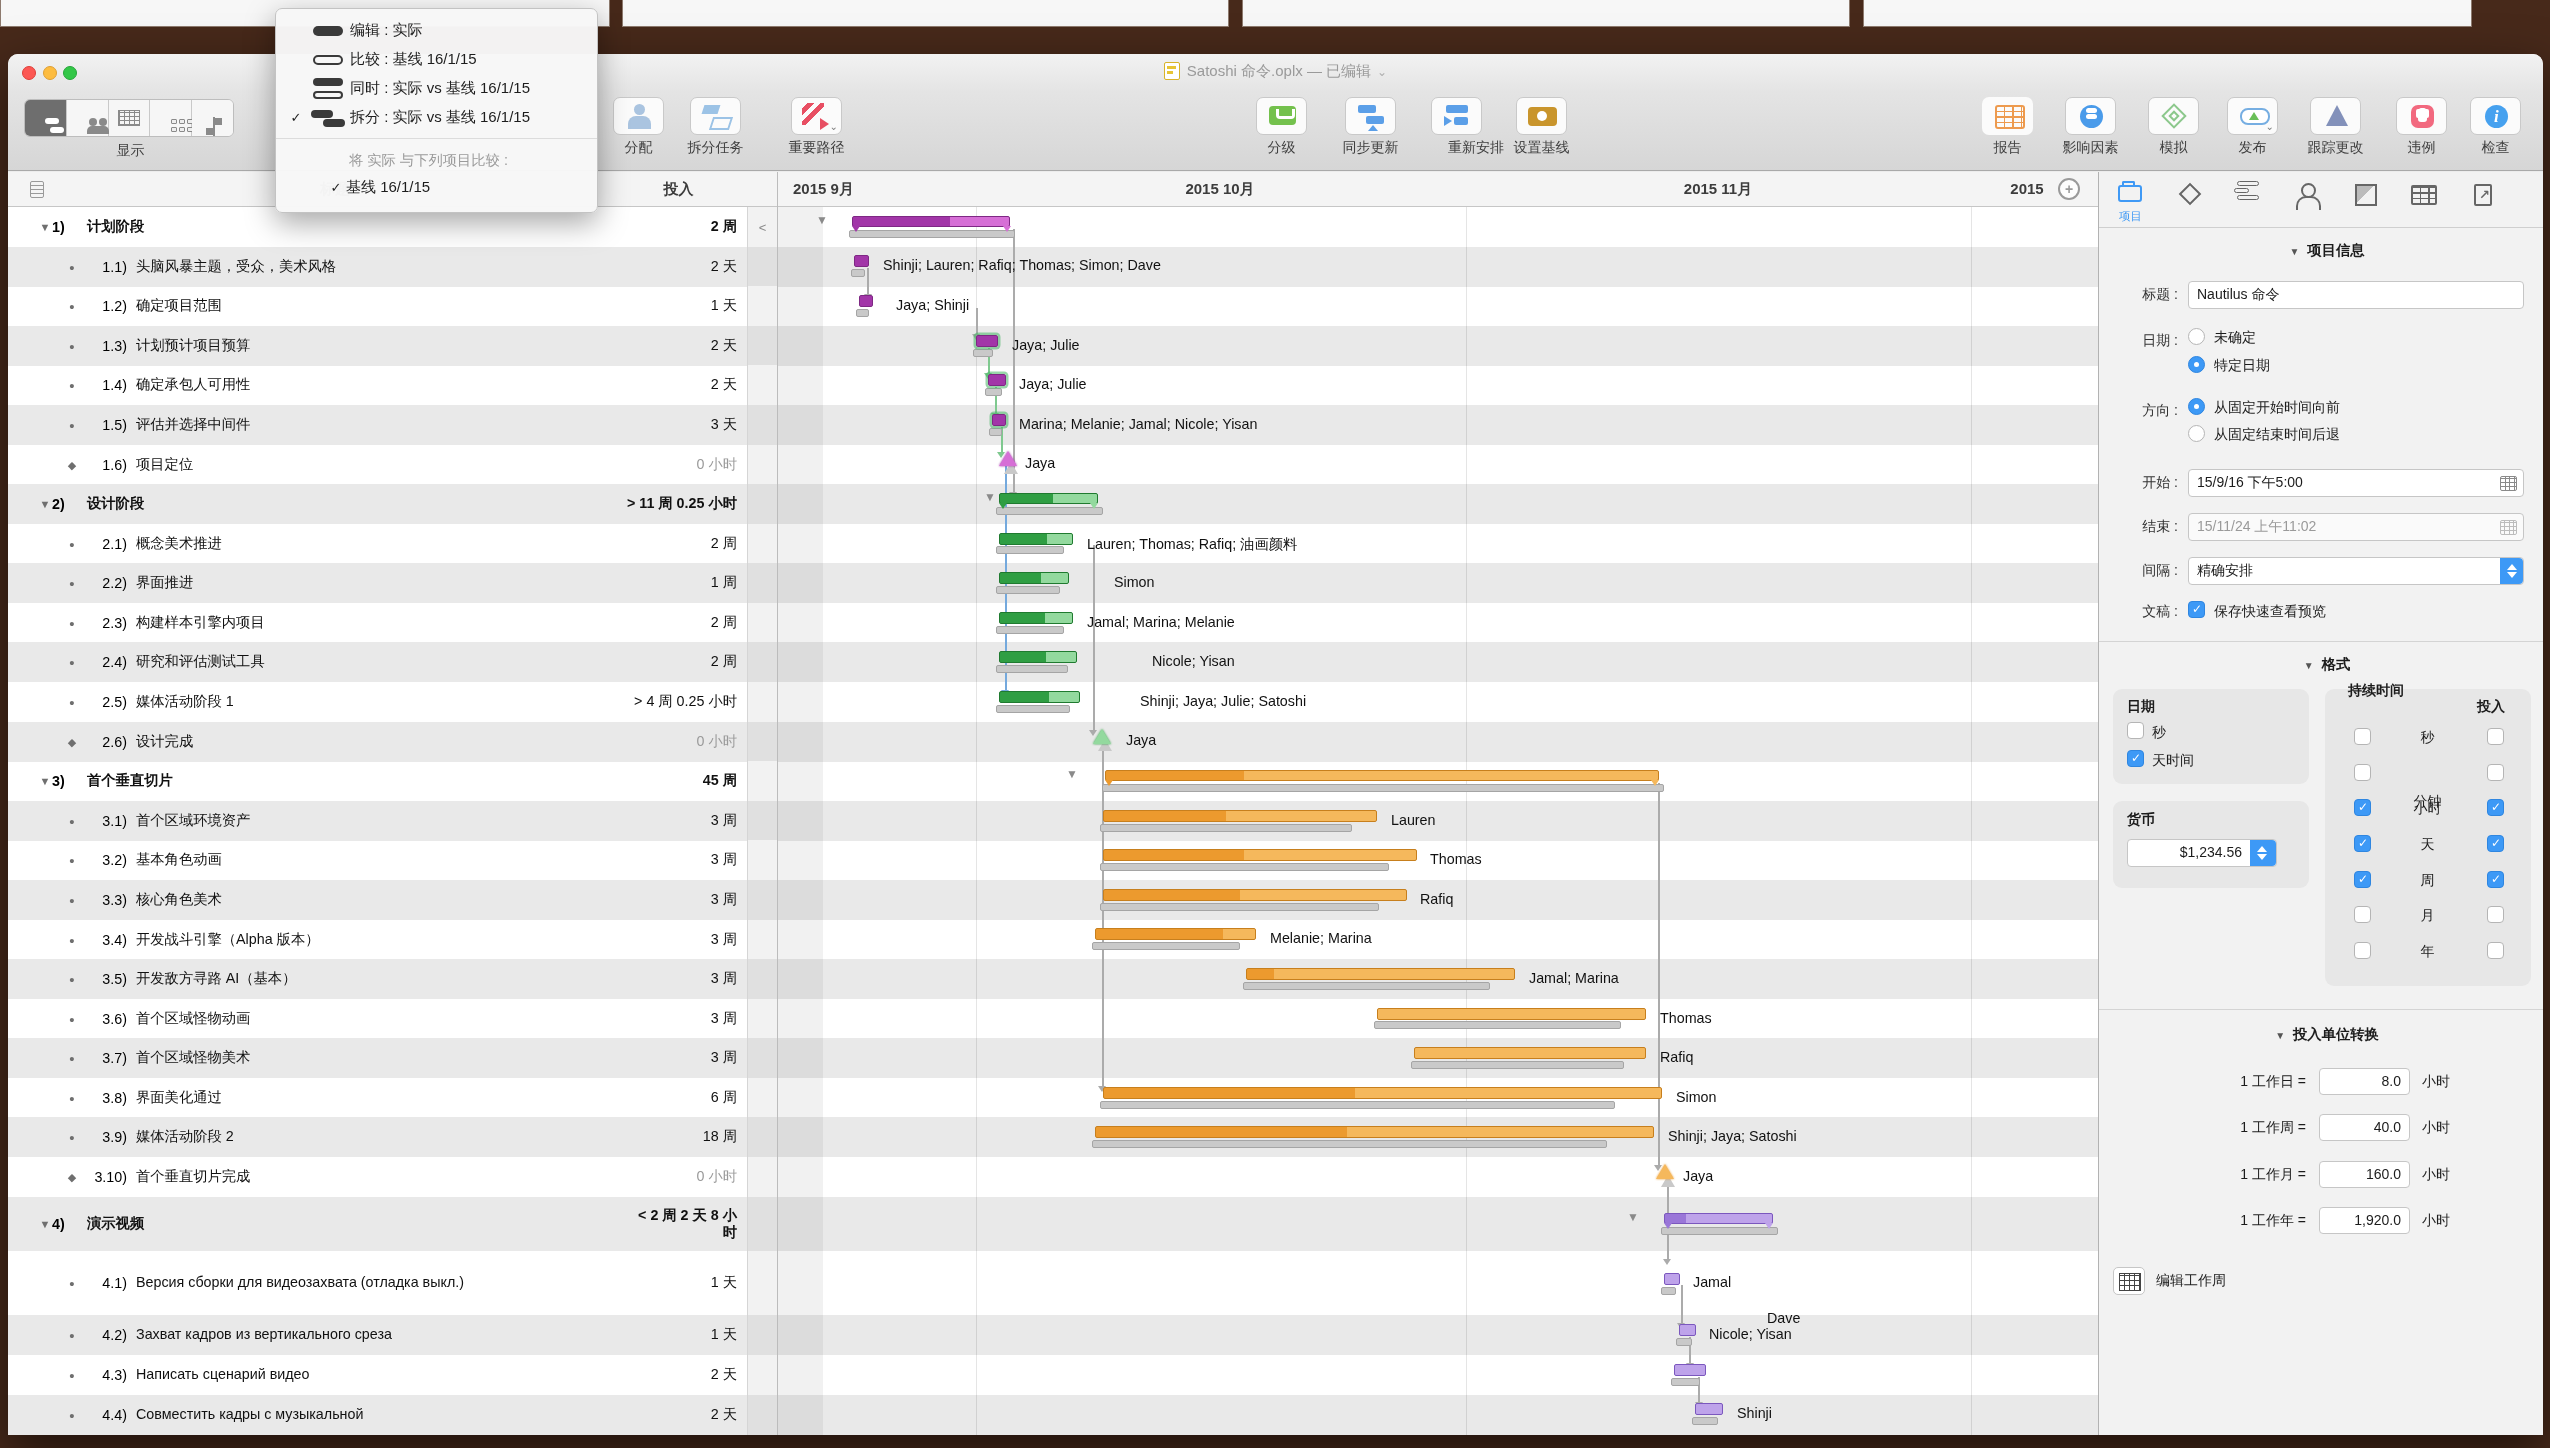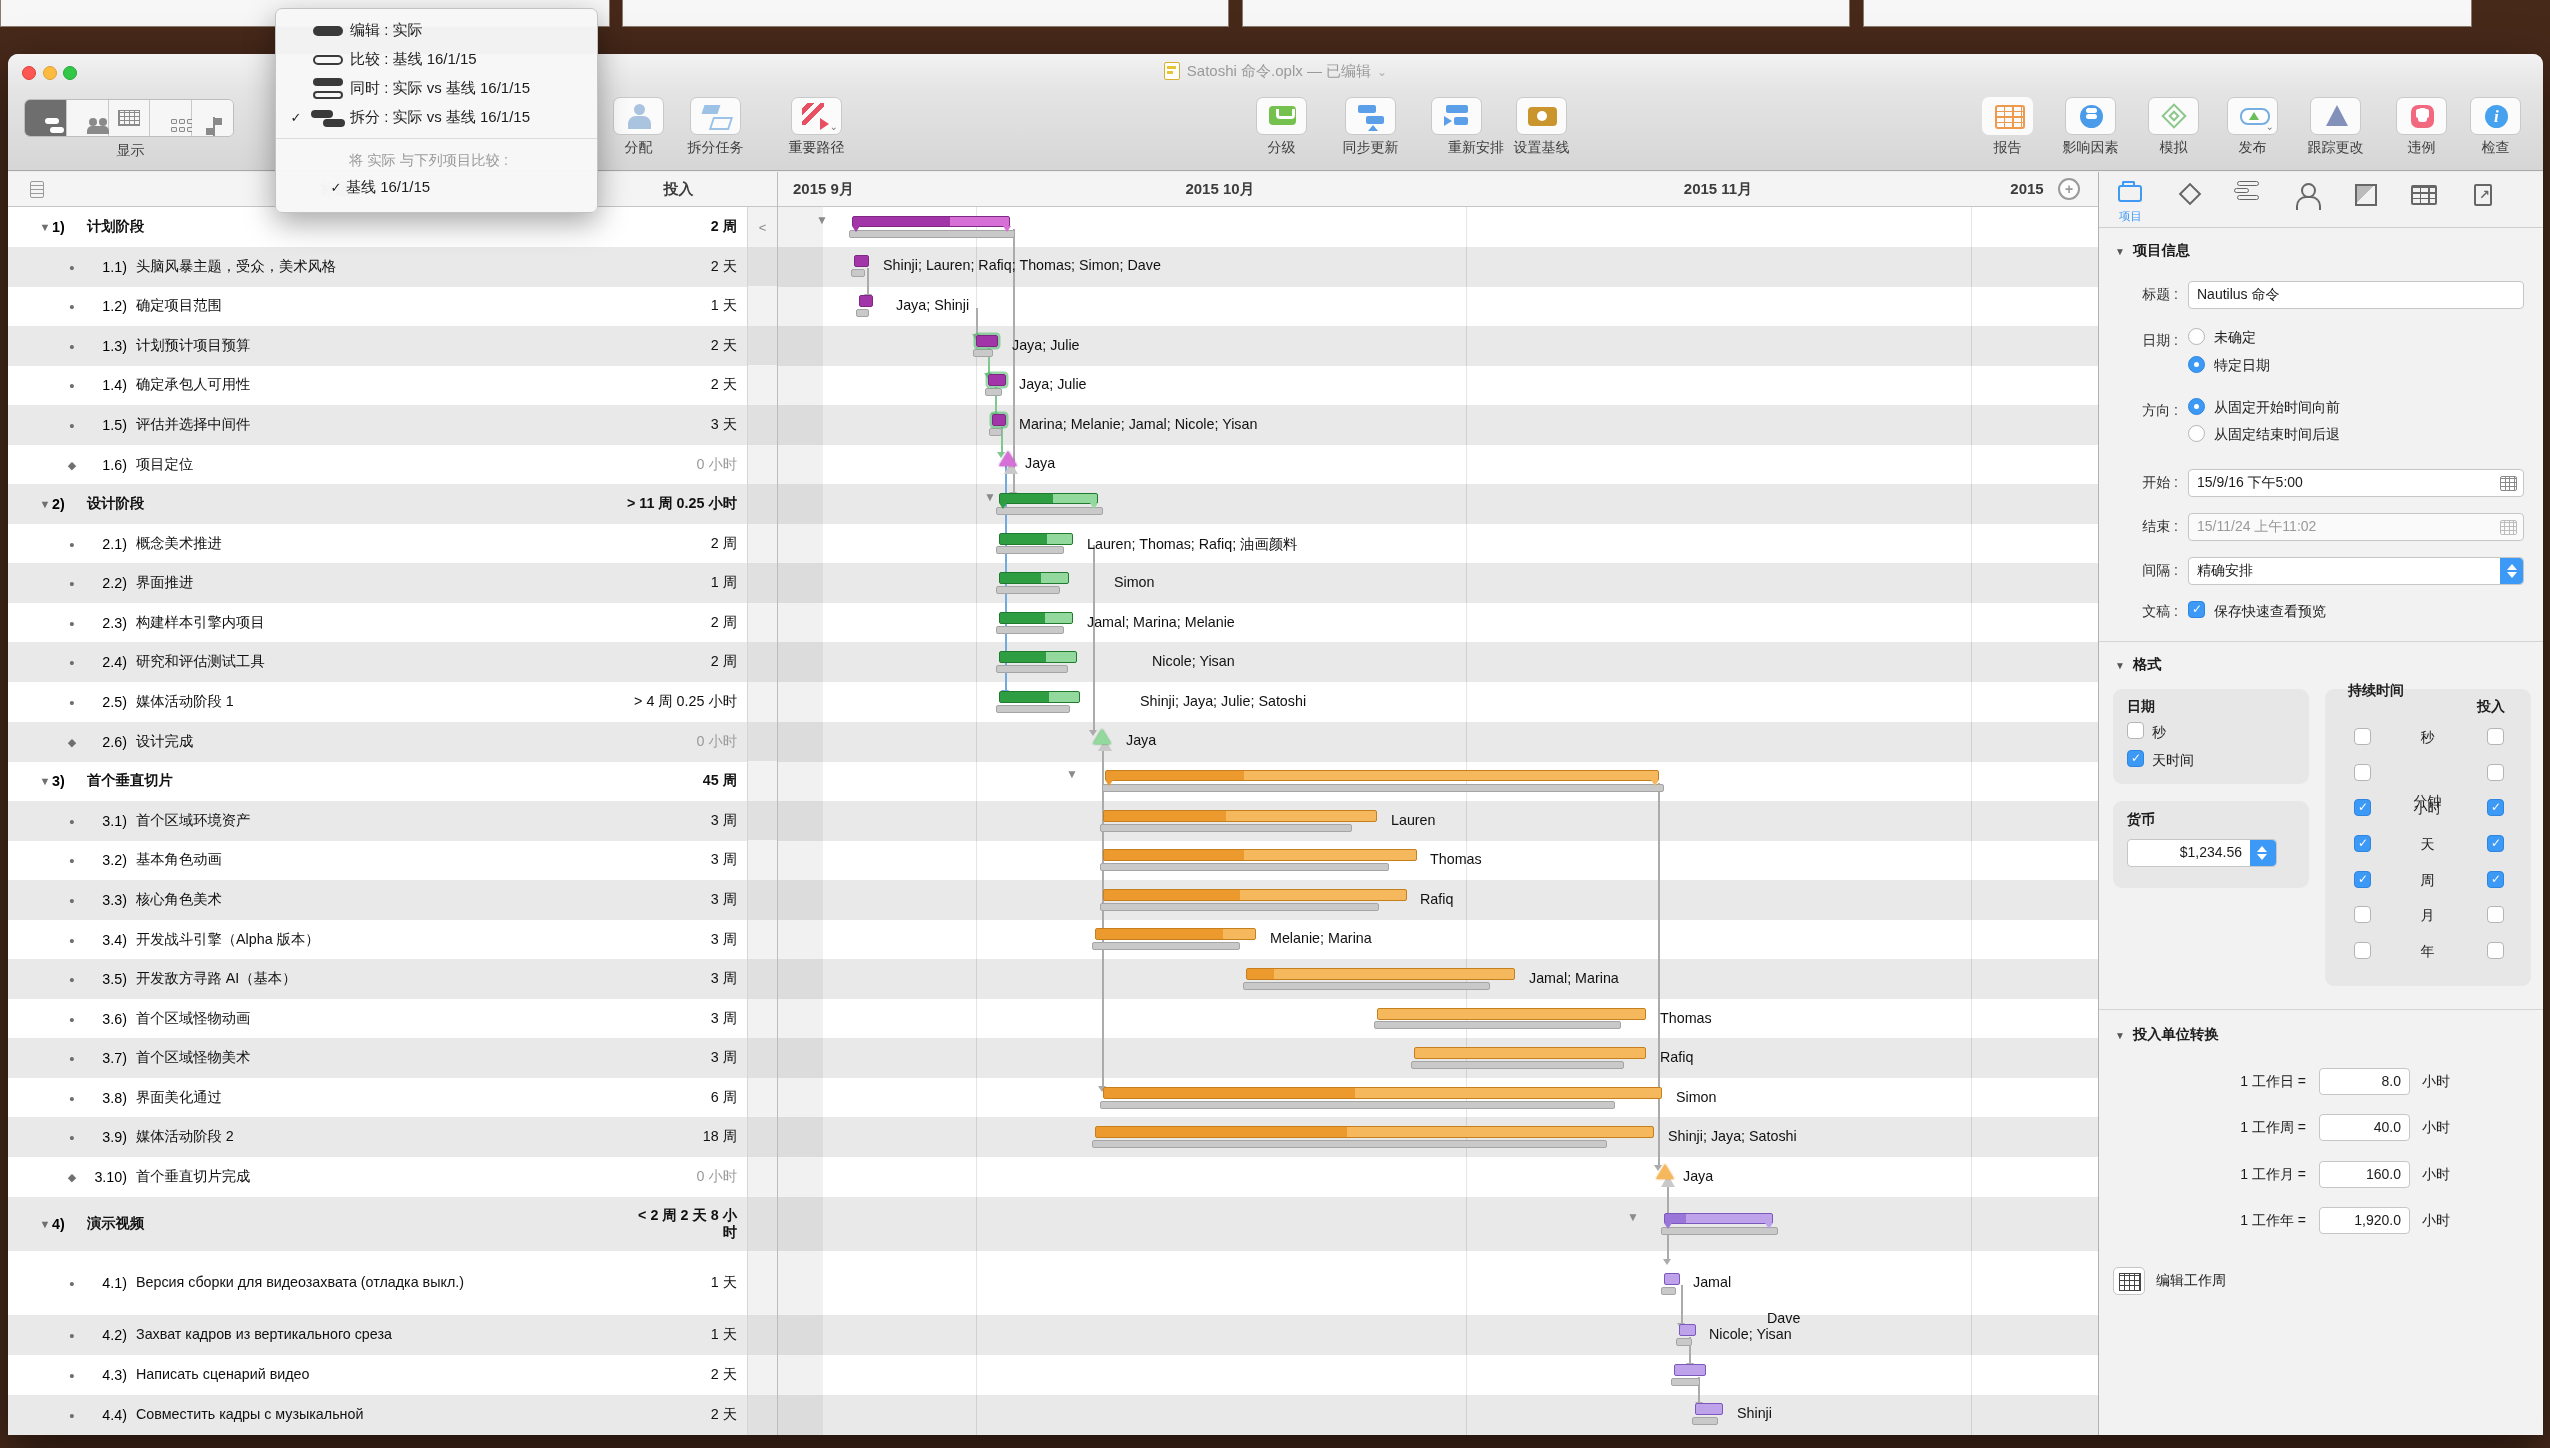--- a/index.html
+++ b/index.html
@@ -136,21 +136,21 @@
   .t-styles i{display:block;height:5px;border:1.5px solid #666;border-radius:3px;margin:2px auto;}
   .t-styles i:nth-child(1){width:22px;} .t-styles i:nth-child(2){width:15px;margin-left:3px;} .t-styles i:nth-child(3){width:22px;}
   .t-person{position:relative;margin-top:4px;}
   .t-person::before{content:"";position:absolute;left:11px;top:0;width:11px;height:11px;border:2px solid #666;border-radius:50%;}
   .t-person::after{content:"";position:absolute;left:6px;top:13px;width:21px;height:12px;border:2px solid #666;border-bottom:none;border-radius:10px 10px 0 0;}
   .t-hatch{width:22px;height:22px;border:2px solid #666;margin:5px auto 0;background:linear-gradient(135deg,#bbb 0 45%,transparent 45%);}
   .t-table{width:26px;height:20px;border:2px solid #666;border-radius:2px;margin:6px auto 0;
      background:repeating-linear-gradient(0deg,transparent 0 4px,#666 4px 5.4px),repeating-linear-gradient(90deg,transparent 0 7px,#666 7px 8.4px);}
   .t-export{width:18px;height:22px;border:2px solid #666;border-radius:2px;margin:5px auto 0;position:relative;}
   .t-export::after{content:"↗";position:absolute;left:3px;top:1px;font-size:13px;color:#666;font-weight:bold;}
-  .isec{position:absolute;left:0;right:4px;}
+  .isec{position:absolute;left:0;right:4px;text-align:center;}
   .ihead{font-weight:bold;font-size:14.3px;color:#1c1c1c;}
   .ihead .dis{color:#555;font-size:10px;margin-right:8px;}
   .ilabel{position:absolute;width:71px;text-align:right;color:#333;}
   .ifield{position:absolute;background:#fff;border:1px solid #c6c6c6;border-radius:4px;font-size:14px;color:#1c1c1c;padding:4px 8px;}
   .ifield.gray{color:#9a9a9a;background:#fafafa;}
   .calico{position:absolute;right:6px;top:6px;width:17px;height:15px;border:1.5px solid #8a8a8a;border-radius:2px;
      background:repeating-linear-gradient(0deg,transparent 0 3px,#8a8a8a 3px 4px),repeating-linear-gradient(90deg,transparent 0 3.5px,#8a8a8a 3.5px 4.5px);}
   .stepper{position:absolute;right:0;top:0;width:23px;height:100%;background:#3D99F6;border-radius:0 4px 4px 0;}
   .stepper::before{content:"";position:absolute;left:7px;top:6px;border-left:5px solid transparent;border-right:5px solid transparent;border-bottom:6px solid #fff;}
   .stepper::after{content:"";position:absolute;left:7px;bottom:6px;border-left:5px solid transparent;border-right:5px solid transparent;border-top:6px solid #fff;}

